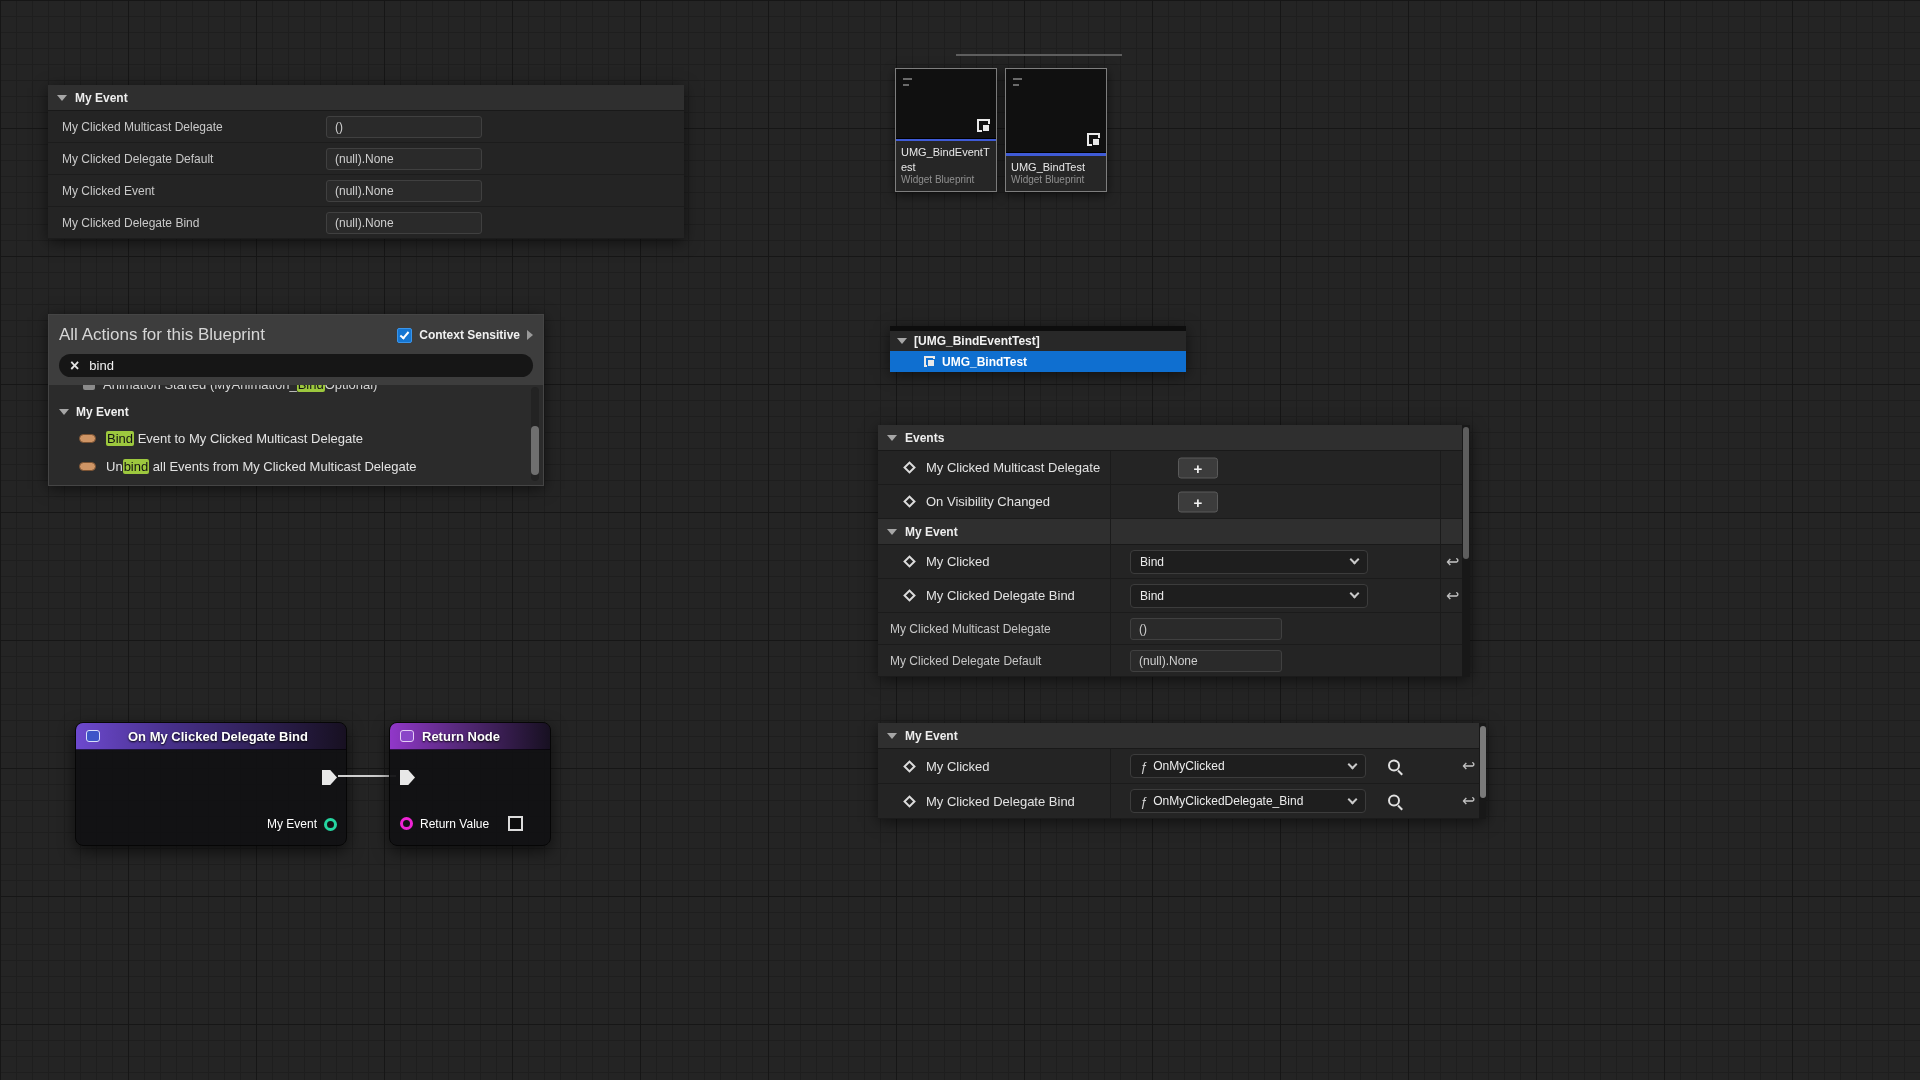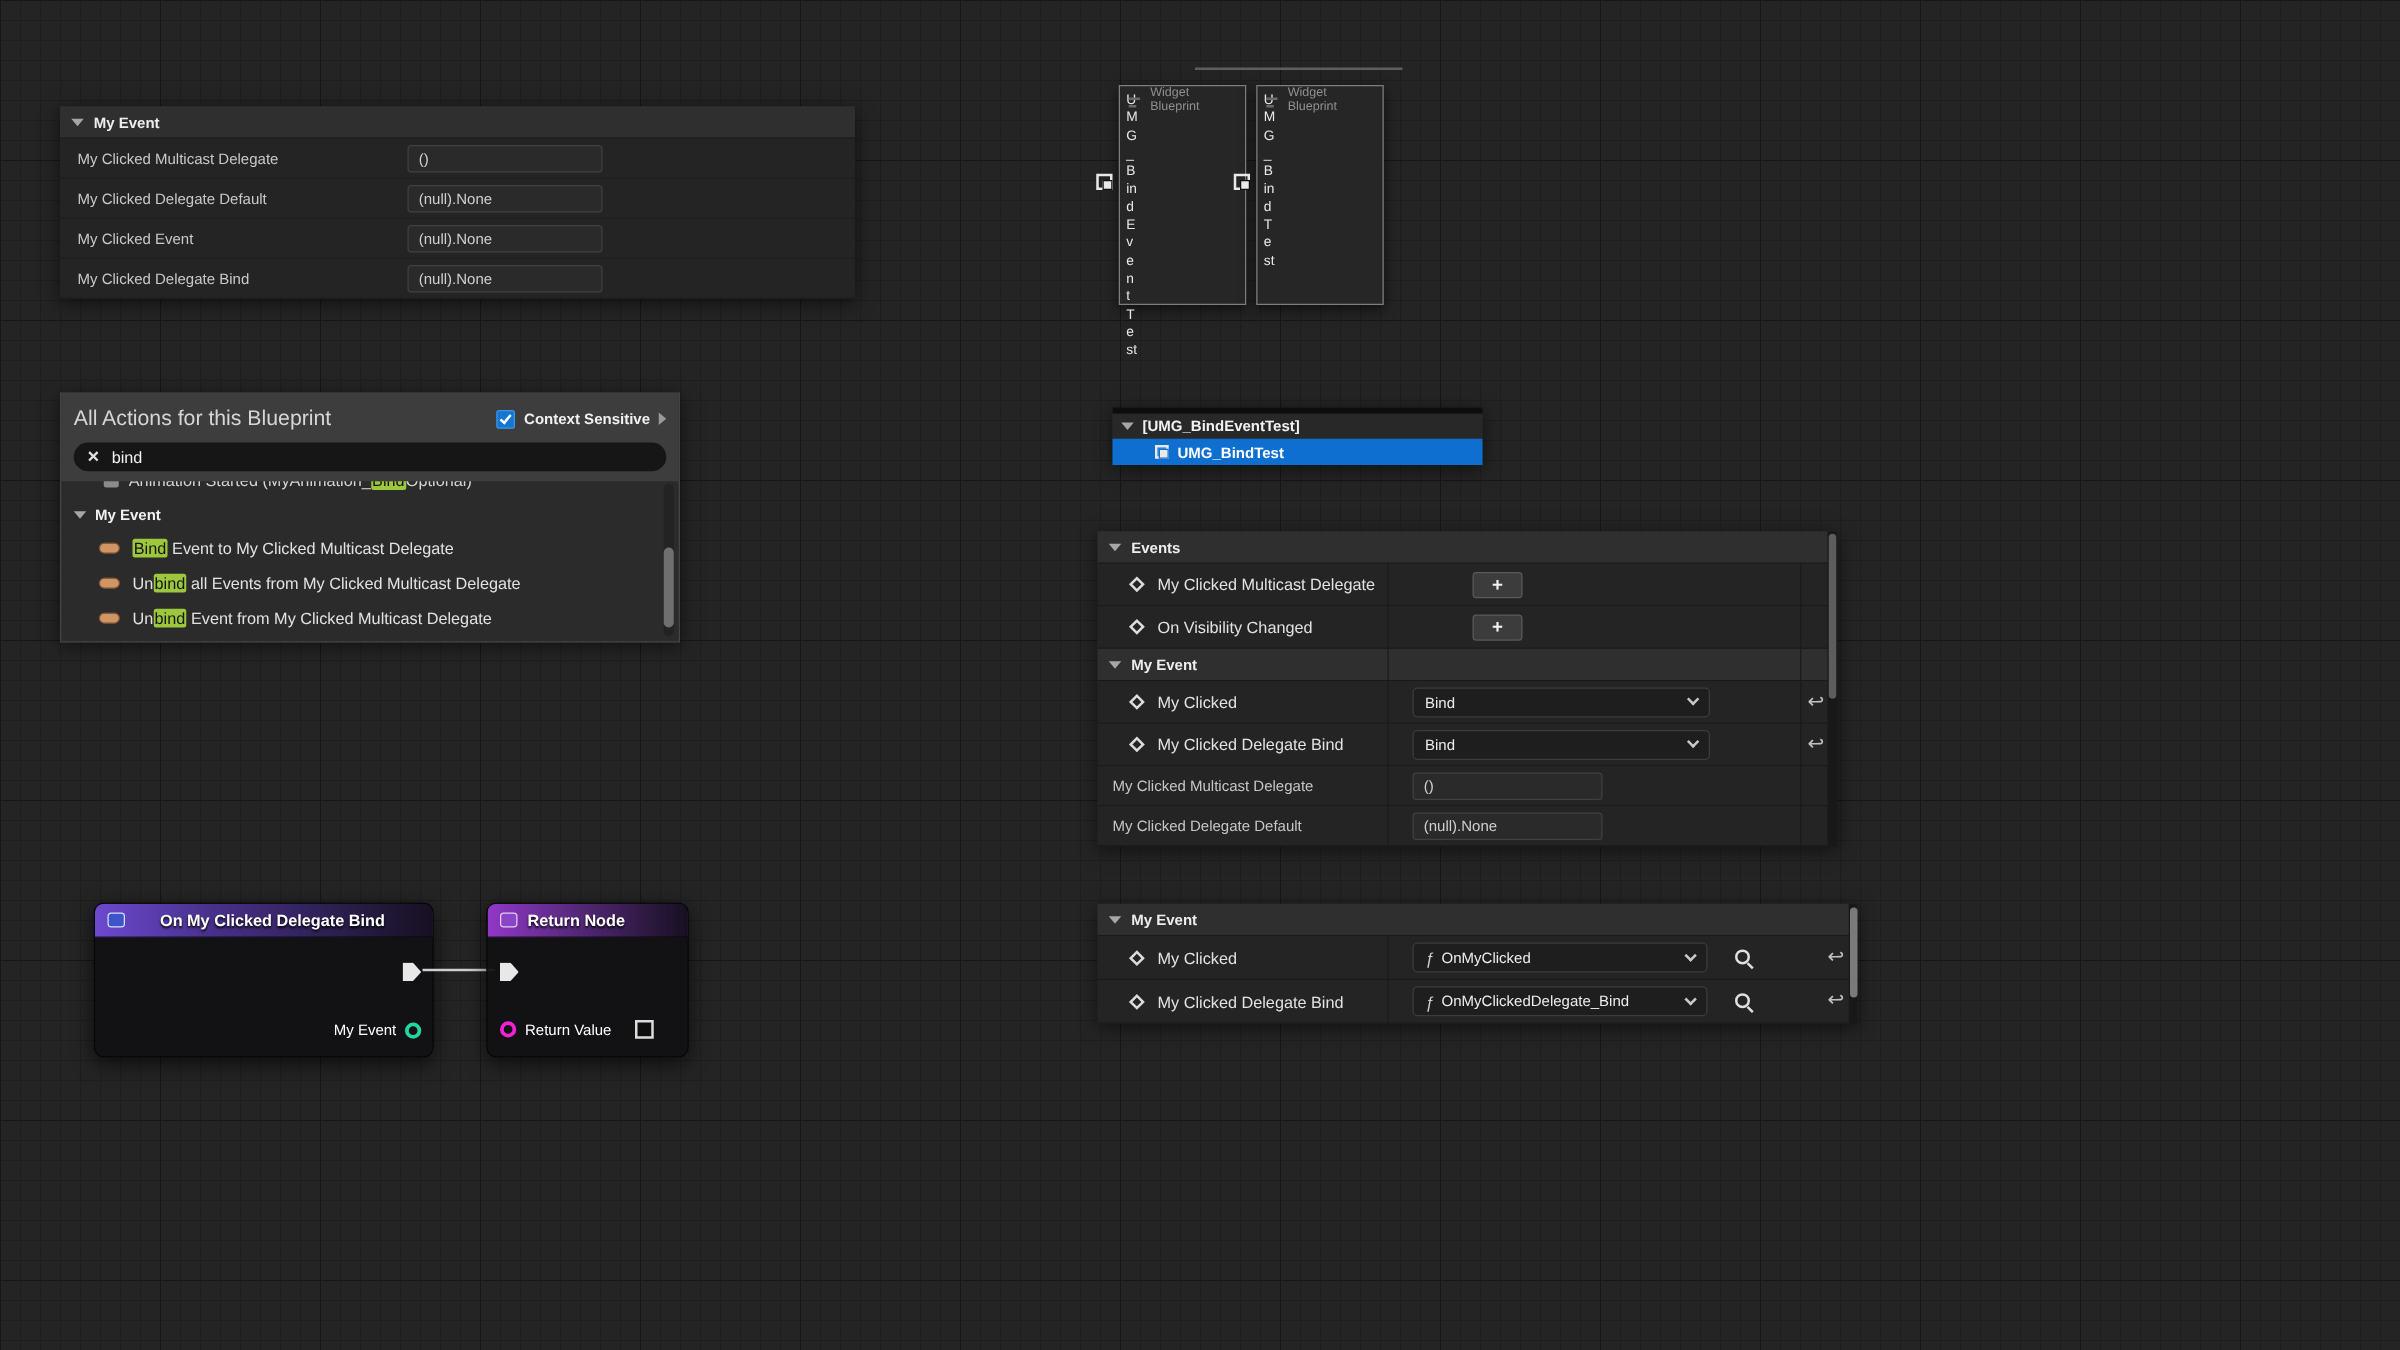--- a/index.html
+++ b/index.html
@@ -57,22 +57,22 @@
   .cat-label { font-weight:bold; font-size:12px; color:#f0f0f0; }
   .item-row { display:flex; align-items:center; gap:10px; height:28px; padding-left:30px; font-size:13px; color:#e2e2e2; white-space:nowrap; }
   .pill { width:17px; height:9px; border-radius:5px; background:#cf9565; border:1px solid #7a5232; flex:0 0 auto; }
   .hl { background:#9dc83e; color:#141414; border-radius:2px; padding:0 1px; }
   .menu-scroll { position:absolute; right:4px; top:2px; bottom:4px; width:8px; background:#232323; border-radius:4px; }
   .menu-thumb { position:absolute; left:0; width:8px; top:42%; height:52%; background:#6f6f6f; border-radius:4px; }
 
   
   .crop-edge { position:absolute; left:956px; top:54px; width:166px; height:2px; background:#5e5e5e; }
   .asset-card {
-    position:absolute; top:68px; width:102px; height:176px;
-    background:#262626; border:1px solid #7e7e7e; display:flex; flex-direction:row;
+    position:absolute; top:68px; width:102px; height:124px;
+    background:#262626; border:1px solid #7e7e7e; display:flex; flex-direction:column;
     box-shadow:0 3px 10px rgba(0,0,0,0.6);
   }
   .card1 { left:895px; } .card2 { left:1005px; }
   .thumb { position:relative; height:90px; background:#101010; border-bottom:1px solid #000; }
   .dash { position:absolute; height:2px; background:#6a6a6a; }
   .d1 { left:7px; top:9px;  width:9px; }
   .d2 { left:7px; top:15px; width:6px; }
   .widget-icon { position:relative; display:inline-block; width:13px; height:13px; border:2px solid #e9e9e9; }
   .widget-icon::after { content:""; position:absolute; right:-2px; bottom:-2px; width:6px; height:6px; background:#e9e9e9; border:1px solid #101010; }
   .thumb .widget-icon { position:absolute; right:6px; bottom:6px; }
@@ -214,24 +214,20 @@
         <span class="cat-label">My Event</span>
       </div>
       <div class="item-row">
         <span class="pill"></span>
         <span><span></span><span class="hl">Bind</span><span> Event to My Clicked Multicast Delegate</span></span>
       </div>
       <div class="item-row">
         <span class="pill"></span>
         <span><span>Un</span><span class="hl">bind</span><span> all Events from My Clicked Multicast Delegate</span></span>
       </div>
-      <div class="item-row">
-        <span class="pill"></span>
-        <span><span>Un</span><span class="hl">bind</span><span> Event from My Clicked Multicast Delegate</span></span>
-      </div>
       <div class="menu-scroll">
         <div class="menu-thumb"></div>
       </div>
     </div>
   </section>
 
   <div class="crop-edge"></div>
 
   <div class="asset-card card1">
     <div class="thumb">

